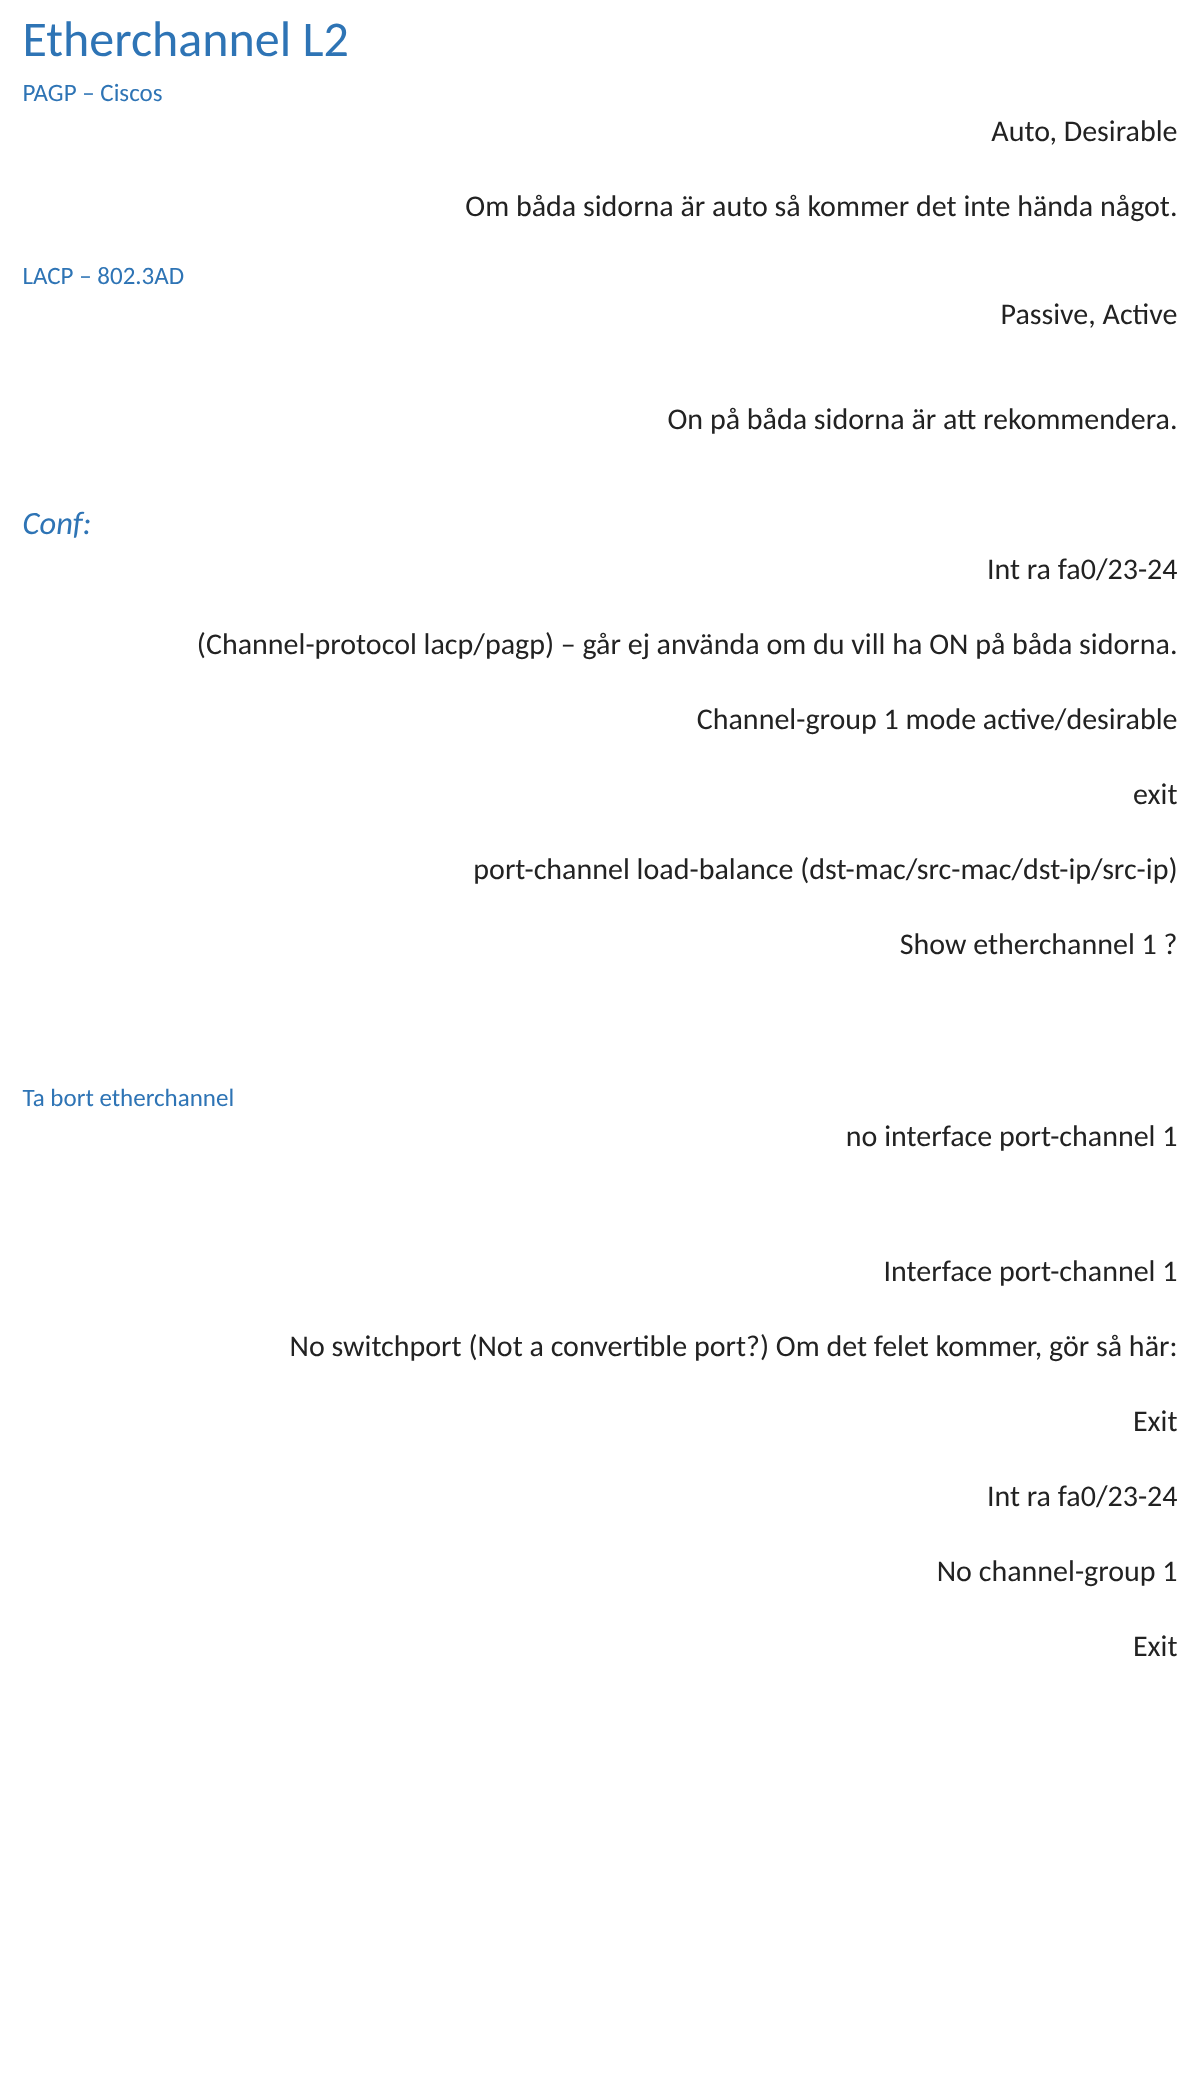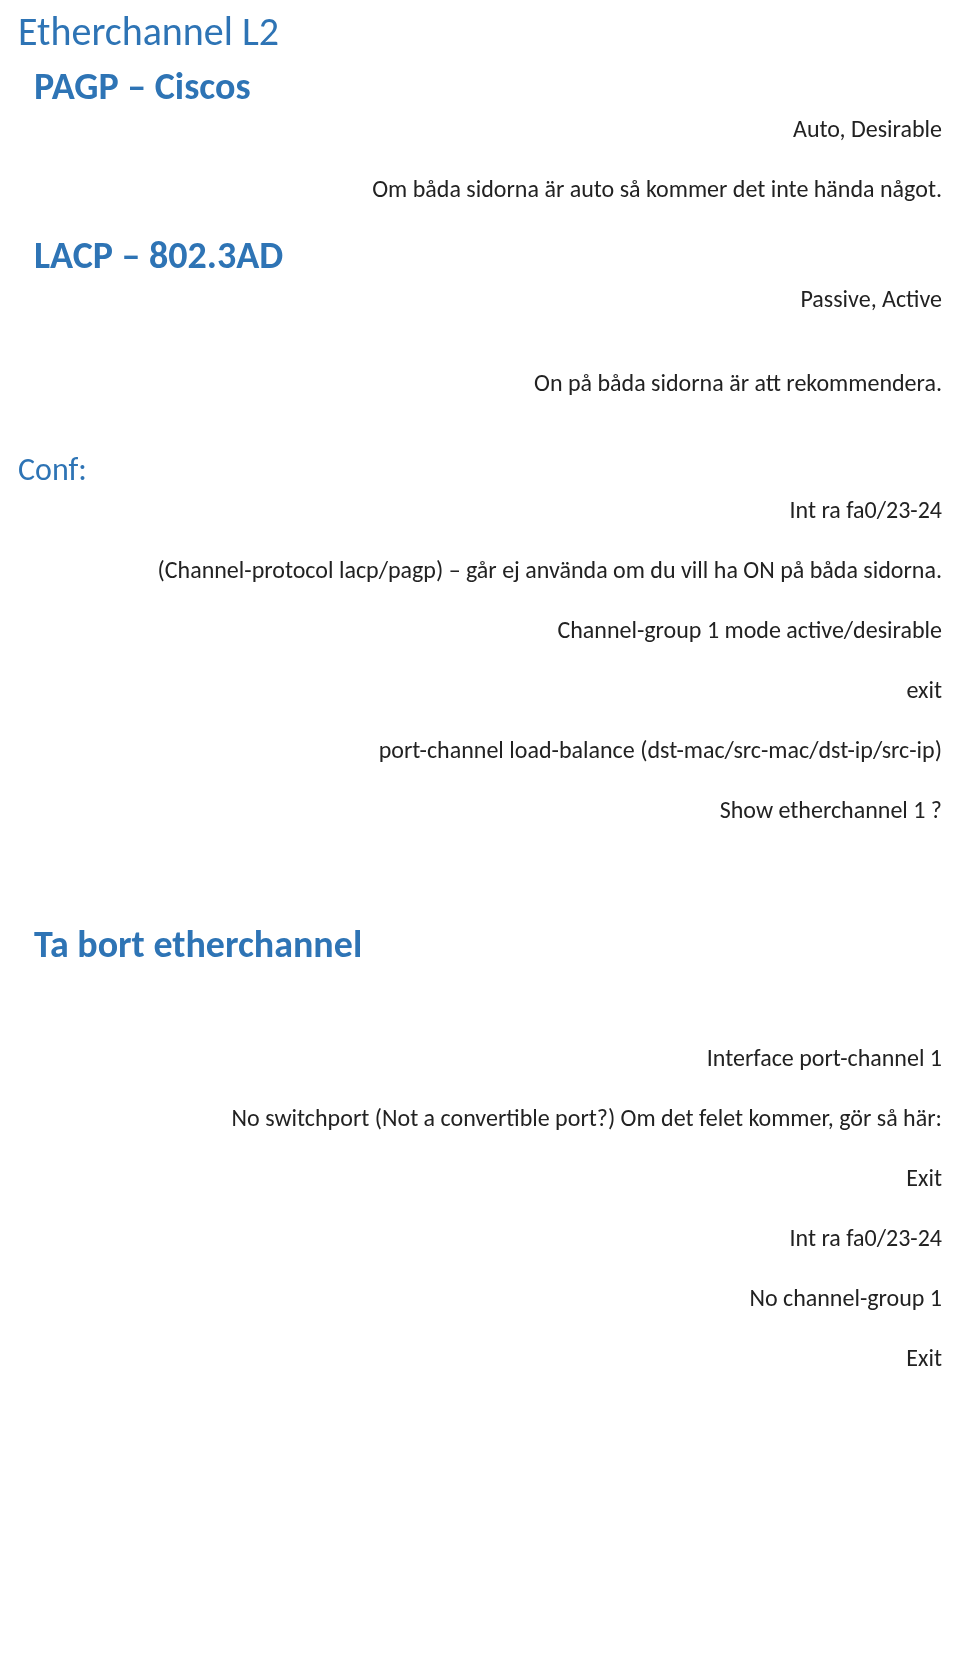--- a/index.html
+++ b/index.html
@@ -17,31 +17,32 @@
   }
   .h1 {
     color: #2E74B5;
     font-size: 40px;
     font-weight: 400;
     margin: 0 0 6px 0;
     line-height: 1.2;
   }
   .h2 {
     color: #2E74B5;
-    font-size: 38px;
-    font-weight: 700;
-    margin: 0 0 0 16px;
+    font-size: 20px;
+    font-weight: 400;
+    margin: 0 0 0 0;
     line-height: 1.3;
   }
   .h3 {
     color: #2E74B5;
-    font-size: 32px;
+    font-size: 26px;
     font-weight: 400;
     margin: 0 0 2px 0;
     line-height: 1.3;
+    font-style: italic;
   }
   .p {
     margin: 0 0 2px 0;
     text-align: right;
   }
   .gap-sm { height: 22px; }
   .gap-md { height: 46px; }
   .gap-lg { height: 70px; }
   .indent {
     padding-left: 90px;
@@ -81,20 +82,21 @@
 
   <div class="gap-sm"></div>
 
   <div class="p">Show etherchannel 1 ?</div>
   <div class="gap-sm"></div>
   <div class="gap-sm"></div>
 
   <div class="gap-md"></div>
 
   <div class="h2">Ta bort etherchannel</div>
+  <div class="p">no interface port-channel 1</div>
 
   <div class="gap-lg"></div>
 
   <div class="p">Interface port-channel 1</div>
   <div class="gap-sm"></div>
   <div class="p">No switchport (Not a convertible port?) Om det felet kommer, gör så här:</div>
   <div class="gap-sm"></div>
 
   <div class="p indent">Exit</div>
   <div class="gap-sm"></div>

